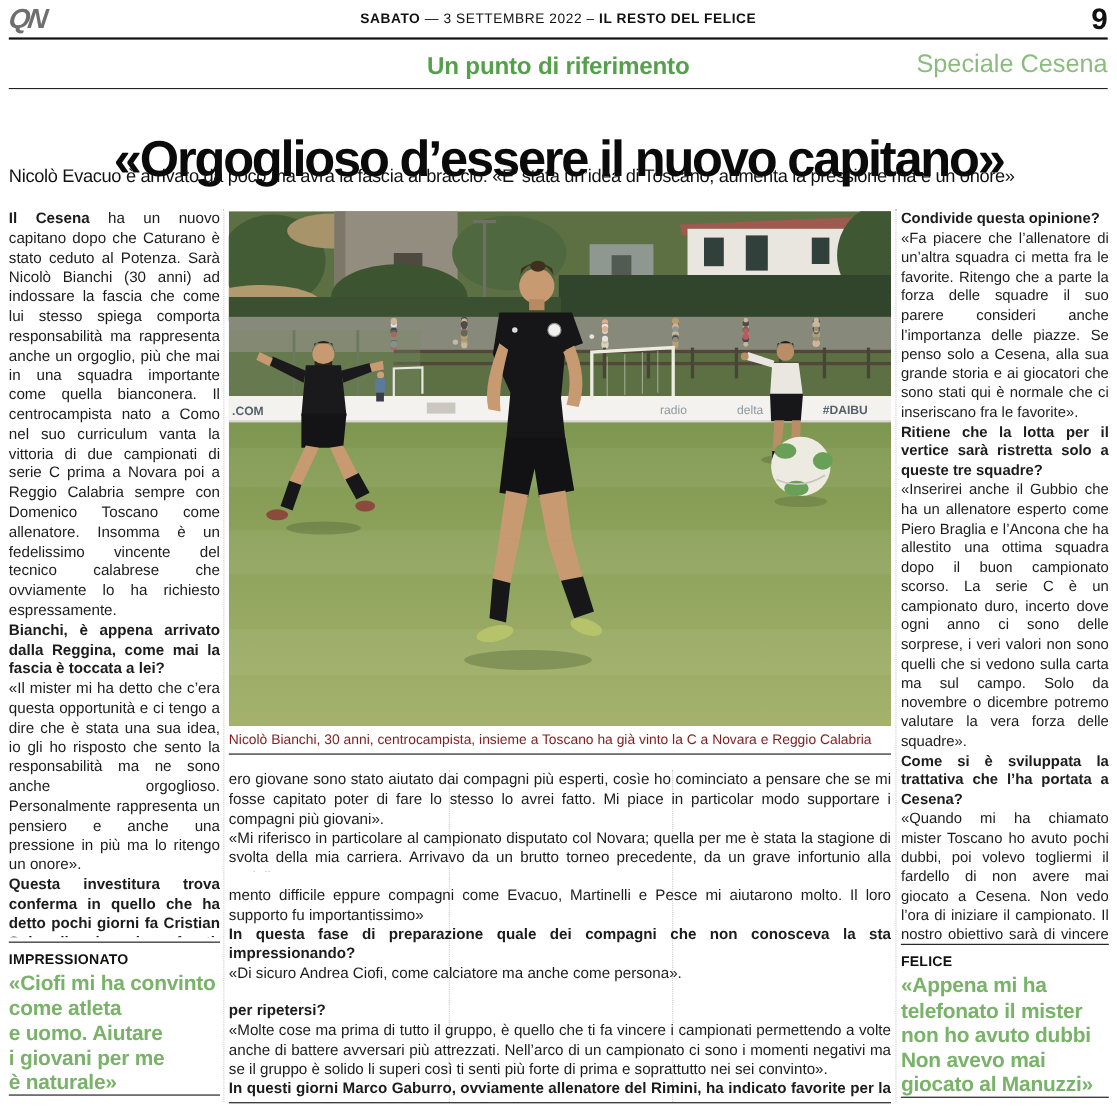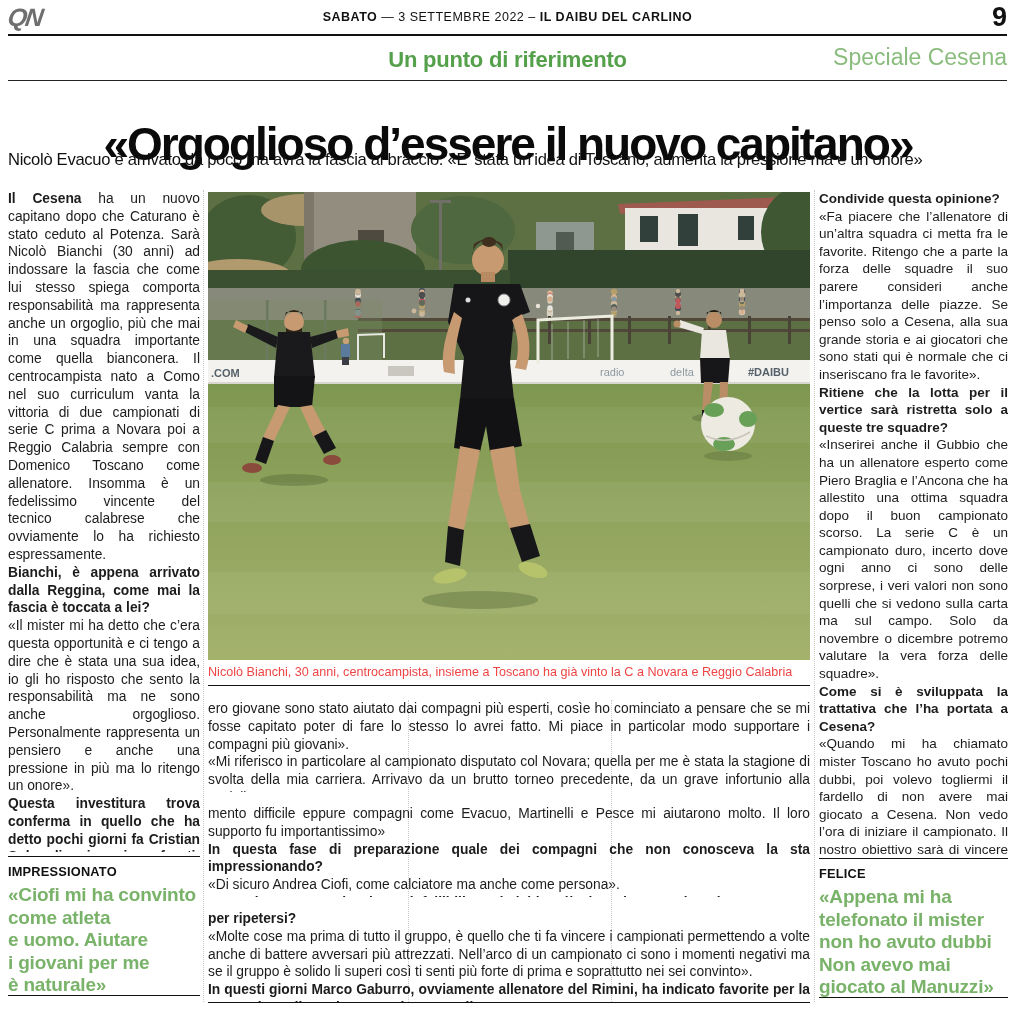--- a/index.html
+++ b/index.html
@@ -28,21 +28,21 @@
            letter-spacing:-.3px;color:#111;white-space:nowrap;}
   
   .body-text p{margin:0;font-size:13.8px;line-height:17.8px;text-align:justify;color:#1c1c1c;}
   .body-text p.q{font-weight:bold;}
   .colL{position:absolute;left:8px;top:190px;width:192px;height:662px;overflow:hidden;}
   .colR{position:absolute;left:819px;top:190px;width:189px;height:666px;overflow:hidden;}
   .colR .body-text p, .colR p{font-size:13.5px;line-height:17.6px;}
   
   .photo-wrap{position:absolute;left:208px;top:192px;width:602px;}
   svg.photo{display:block;width:602px;height:468px;}
-  .caption{font-size:12.6px;color:#ef4444;padding:5px 0 6px;border-bottom:1.5px solid #111;}
+  .caption{font-size:12.6px;color:#7f1d1d;padding:5px 0 6px;border-bottom:1.5px solid #111;}
   .board-txt{font-size:11px;fill:#8d9aa0;font-family:"Liberation Sans",sans-serif;}
   .board-txt.dark{fill:#55616a;font-weight:bold;}
   
   .bottom-cols{position:absolute;left:208px;top:700px;width:602px;height:302px;
                display:flex;gap:13px;border-bottom:1.5px solid #111;flex-direction:column;}
   .bcol{flex:1;overflow:hidden;}
   
   .pq{position:absolute;border-top:1.5px solid #111;border-bottom:1.5px solid #111;overflow:hidden;}
   .pq .lbl{font-size:12.8px;font-weight:bold;color:#111;letter-spacing:.2px;margin:7px 0 5px;}
   .pq .qt{font-size:19px;font-weight:bold;color:#79b269;line-height:22.5px;
@@ -52,21 +52,21 @@
   
   .vsep{position:absolute;width:0;border-left:1px dotted #c9c9c9;}
 </style>
 </head>
 <body>
 
 <div class="page">
 
   <div class="masthead">
     <span class="logo">QN</span>
-    <span class="dateline"><span class="b">SABATO</span> <span>— 3 SETTEMBRE 2022 –</span> <span class="b">IL DAIBU DEL CARLINO</span></span>
+    <span class="dateline"><span class="b">SABATO</span> <span>— 3 SETTEMBRE 2022 –</span> <span class="b">IL RESTO DEL FELICE</span></span>
     <span class="pageno">9</span>
   </div>
 
   <div class="section-strip">
     <span class="kicker">Un punto di riferimento</span>
     <span class="edition">Speciale Cesena</span>
   </div>
 
   <h1 class="headline">«Orgoglioso d’essere il nuovo capitano»</h1>
   <div class="subhead">Nicolò Evacuo è arrivato da poco ma avrà la fascia al braccio: «E’ stata un’idea di Toscano, aumenta la pressione ma è un onore»</div>

